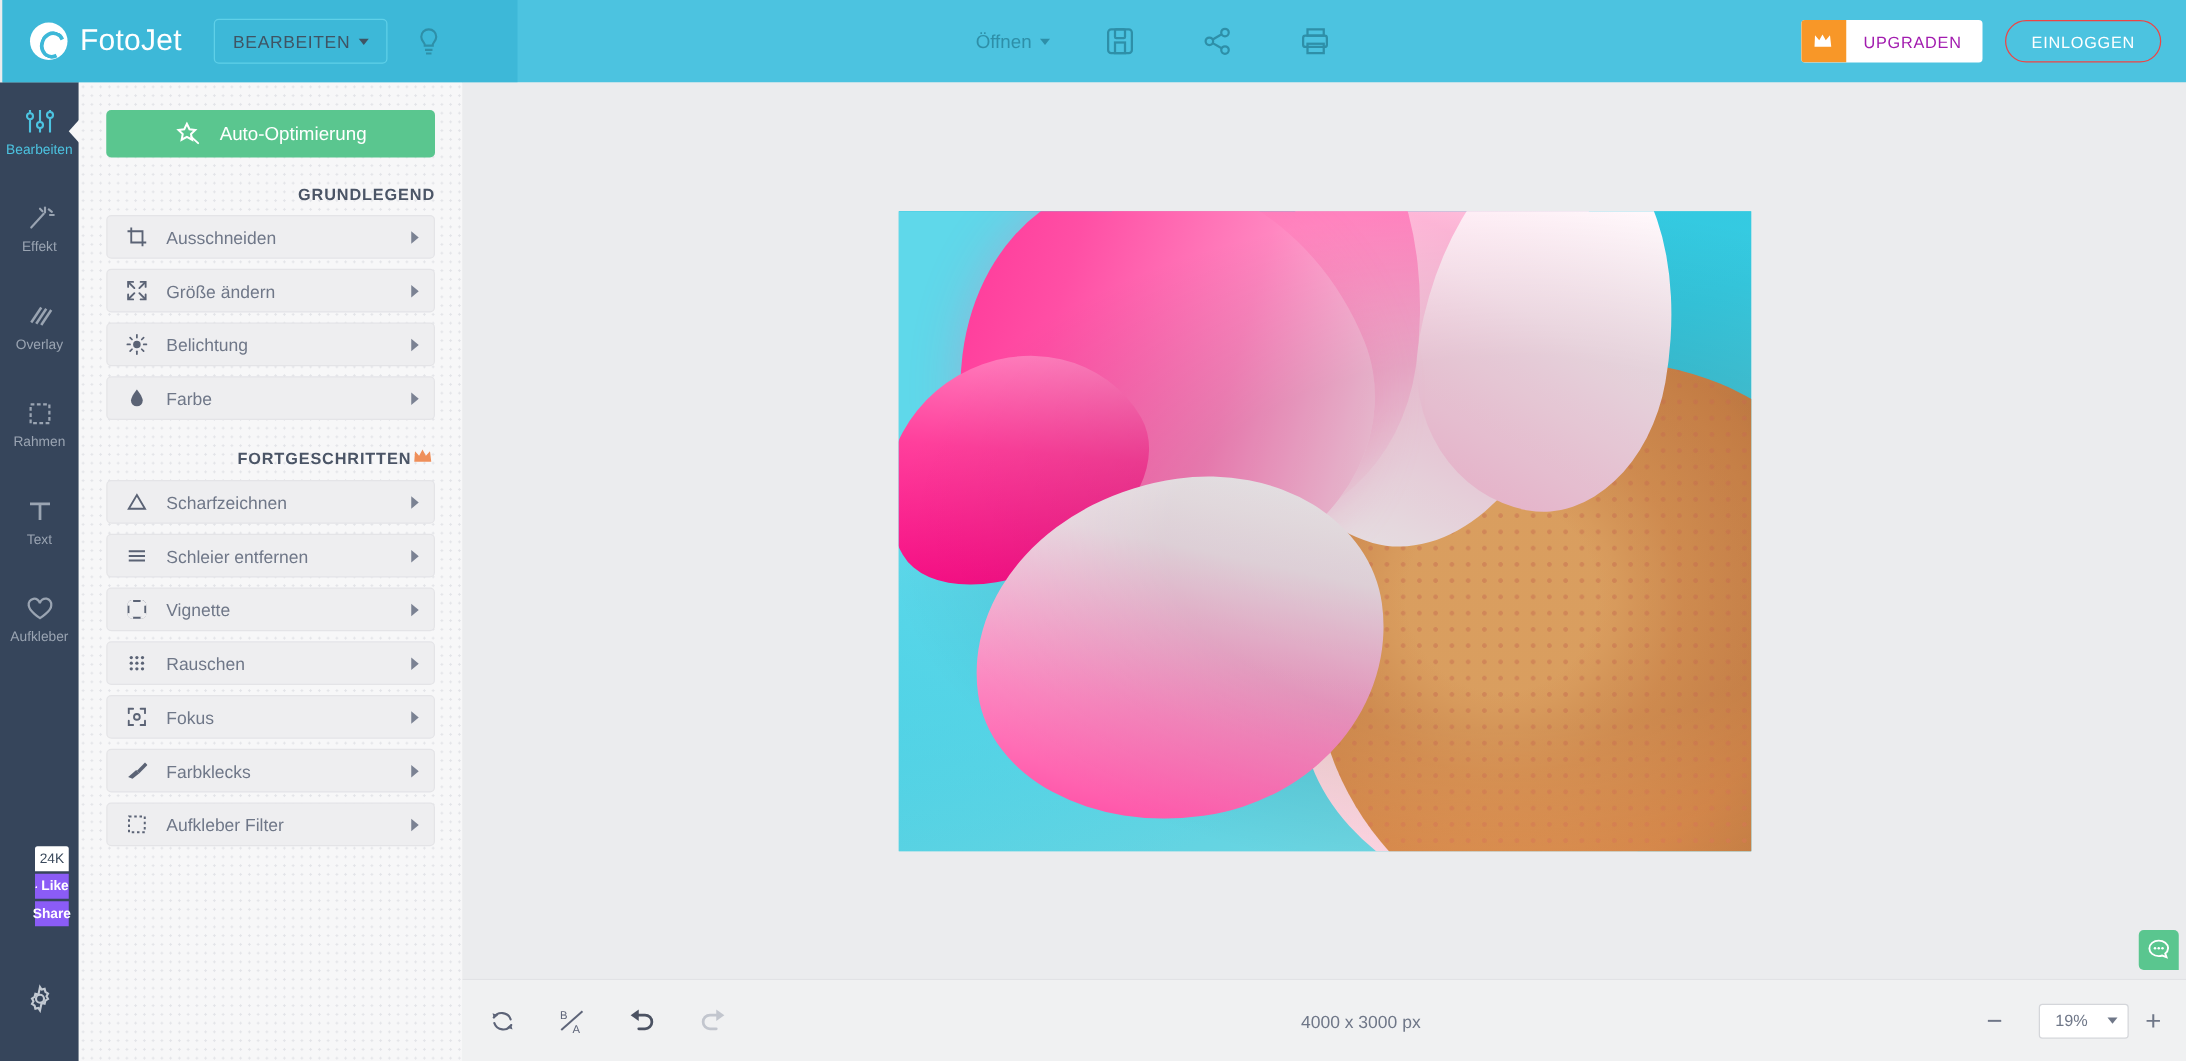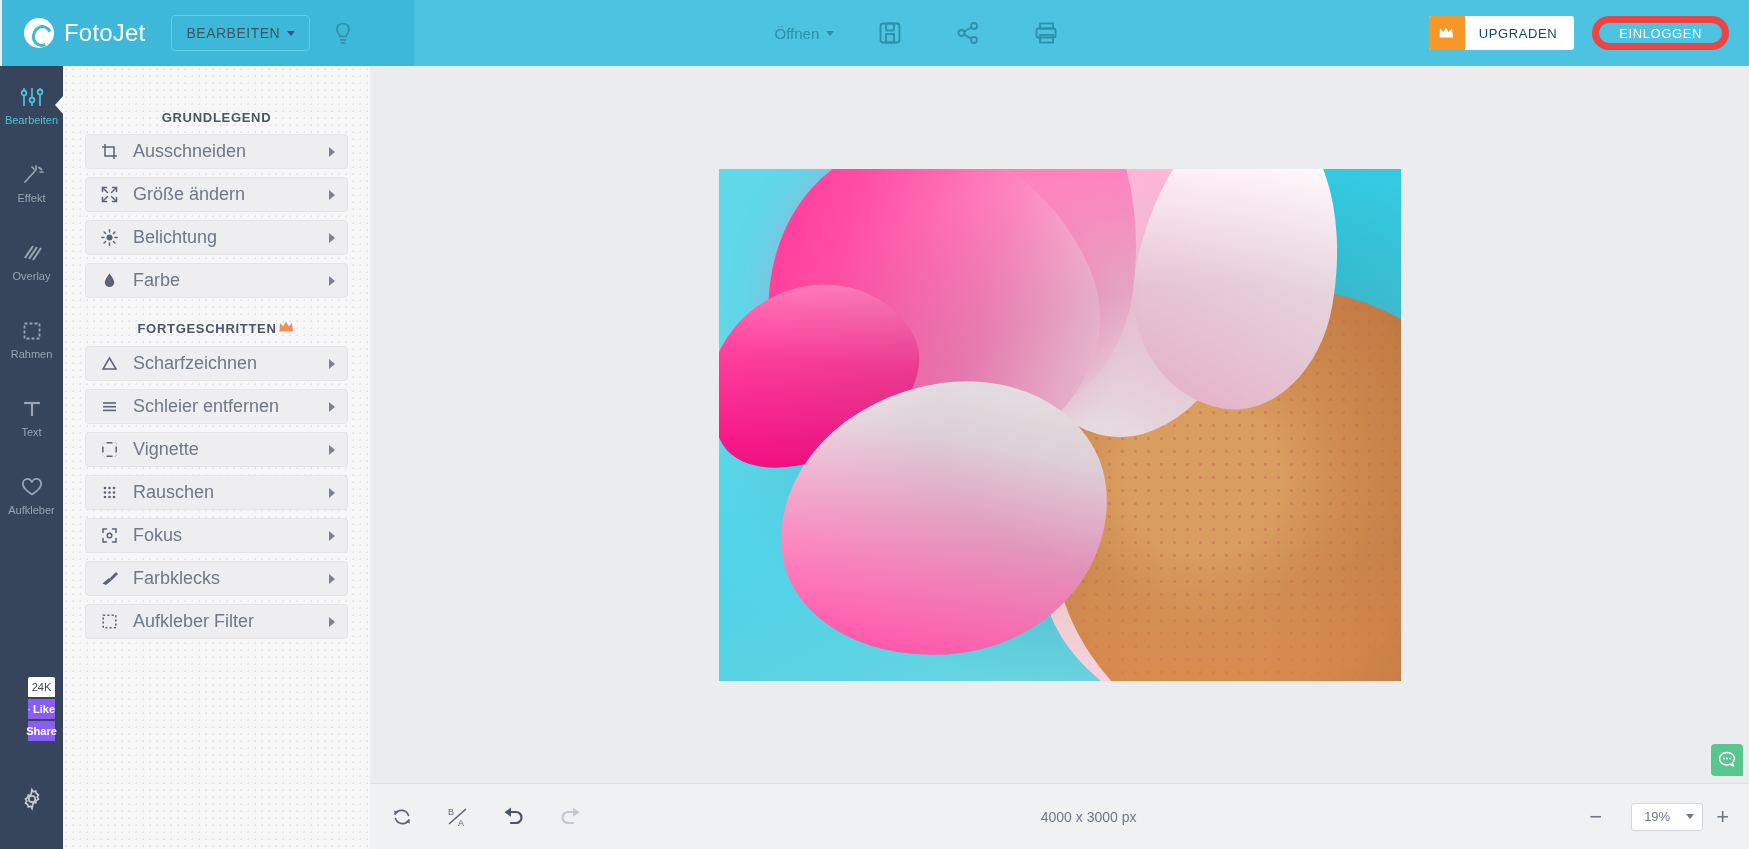--- a/index.html
+++ b/index.html
@@ -66,25 +66,25 @@
   }
   .upgrade-btn {
     display: flex; align-items: center; height: 34px; border-radius: 3px;
     overflow: hidden; background: #fff; cursor: pointer;
   }
   .upgrade-crown {
     width: 36px; height: 34px; background: #f89728;
     display: flex; align-items: center; justify-content: center;
   }
   .upgrade-label {
-    color: #0c4a6e; font-size: 13px; letter-spacing: .6px;
+    color: #a21caf; font-size: 13px; letter-spacing: .6px;
     padding: 0 17px 0 14px;
   }
   .login-btn {
-    height: 34px; border: 7px solid #ef4444; border-radius: 17px;
+    height: 34px; border: 1px solid #ef4444; border-radius: 17px;
     color: #fff; font-size: 13px; letter-spacing: .6px;
     display: flex; align-items: center; padding: 0 20px; cursor: pointer;
   }
 
   
   .rail {
     position: absolute; left: 0; top: 66px; width: 63px; height: 783px;
     background: #36455b;
   }
   .rail-item {
@@ -128,33 +128,33 @@
     padding: 22px 22px 0 22px; overflow: hidden;
   }
   .auto-btn {
     height: 38px; background: #5ac68f; border-radius: 4px; color: #fff;
     display: flex; align-items: center; justify-content: center; gap: 14px;
     font-size: 15px; cursor: pointer;
   }
   .section-head {
     margin: 22px 0 9px 0; font-size: 13px; color: #4b5566;
     letter-spacing: .7px; font-weight: bold;
-    display: flex; align-items: center; justify-content: center;
+    display: flex; align-items: center; justify-content: flex-end;
   }
   .tool-row {
     height: 35px; background: #eeeef0; border: 1px solid #e4e4e7;
     border-radius: 4px; margin-bottom: 8px; display: flex;
     align-items: center; padding: 0 12px; cursor: pointer;
   }
   .tool-row .ti {
     width: 22px; display: flex; align-items: center; justify-content: center;
     color: #5b6375; flex: none;
   }
   .tool-row .tl {
-    margin-left: 13px; font-size: 18px; color: #6f7788; flex: 1;
+    margin-left: 13px; font-size: 14px; color: #6f7788; flex: 1;
   }
   .tool-row .tr-arrow {
     width: 0; height: 0; border-top: 5px solid transparent;
     border-bottom: 5px solid transparent; border-left: 6px solid #7b8293;
   }
 
   
   .canvas-area {
     position: absolute; left: 370px; top: 66px; width: 1379px; height: 717px;
     background: #ebecee; display: flex; align-items: center;
@@ -416,20 +416,29 @@
     <div class="rail-gear">
       <svg width="24" height="24" viewBox="0 0 24 24">
         <circle cx="12" cy="12" r="3.2" fill="none" stroke="#c2c9d2" stroke-width="1.7"></circle>
         <path d="M12 2.6l1.3 2.1 2.4-.6.6 2.4 2.1 1.3-1.2 2.2 1.2 2.2-2.1 1.3-.6 2.4-2.4-.6L12 21.4l-1.3-2.1-2.4.6-.6-2.4-2.1-1.3 1.2-2.2-1.2-2.2 2.1-1.3.6-2.4 2.4.6z" fill="none" stroke="#c2c9d2" stroke-width="1.7"></path>
       </svg>
     </div>
   </div>
 
   <div class="panel">
 
+    <div class="auto-btn">
+      <svg width="22" height="20" viewBox="0 0 22 20">
+        <g fill="none" stroke="#fff" stroke-width="1.6" stroke-linecap="round">
+          <path d="M9.5 2l2.1 4.4 4.6.6-3.4 3.2.9 4.6-4.2-2.3-4.2 2.3.9-4.6L2.8 7l4.6-.6z"></path>
+          <line x1="13" y1="12.5" x2="18.5" y2="17.5"></line>
+        </g>
+      </svg>
+      <span>Auto-Optimierung</span>
+    </div>
 
     <div class="section-head">
       <span>GRUNDLEGEND</span>
     </div>
 
     <div class="tool-row">
       <span class="ti">
         <svg width="17" height="17" viewBox="0 0 17 17">
           <g stroke="#5b6375" stroke-width="1.5" fill="none">
             <path d="M4 1v12h12"></path>

